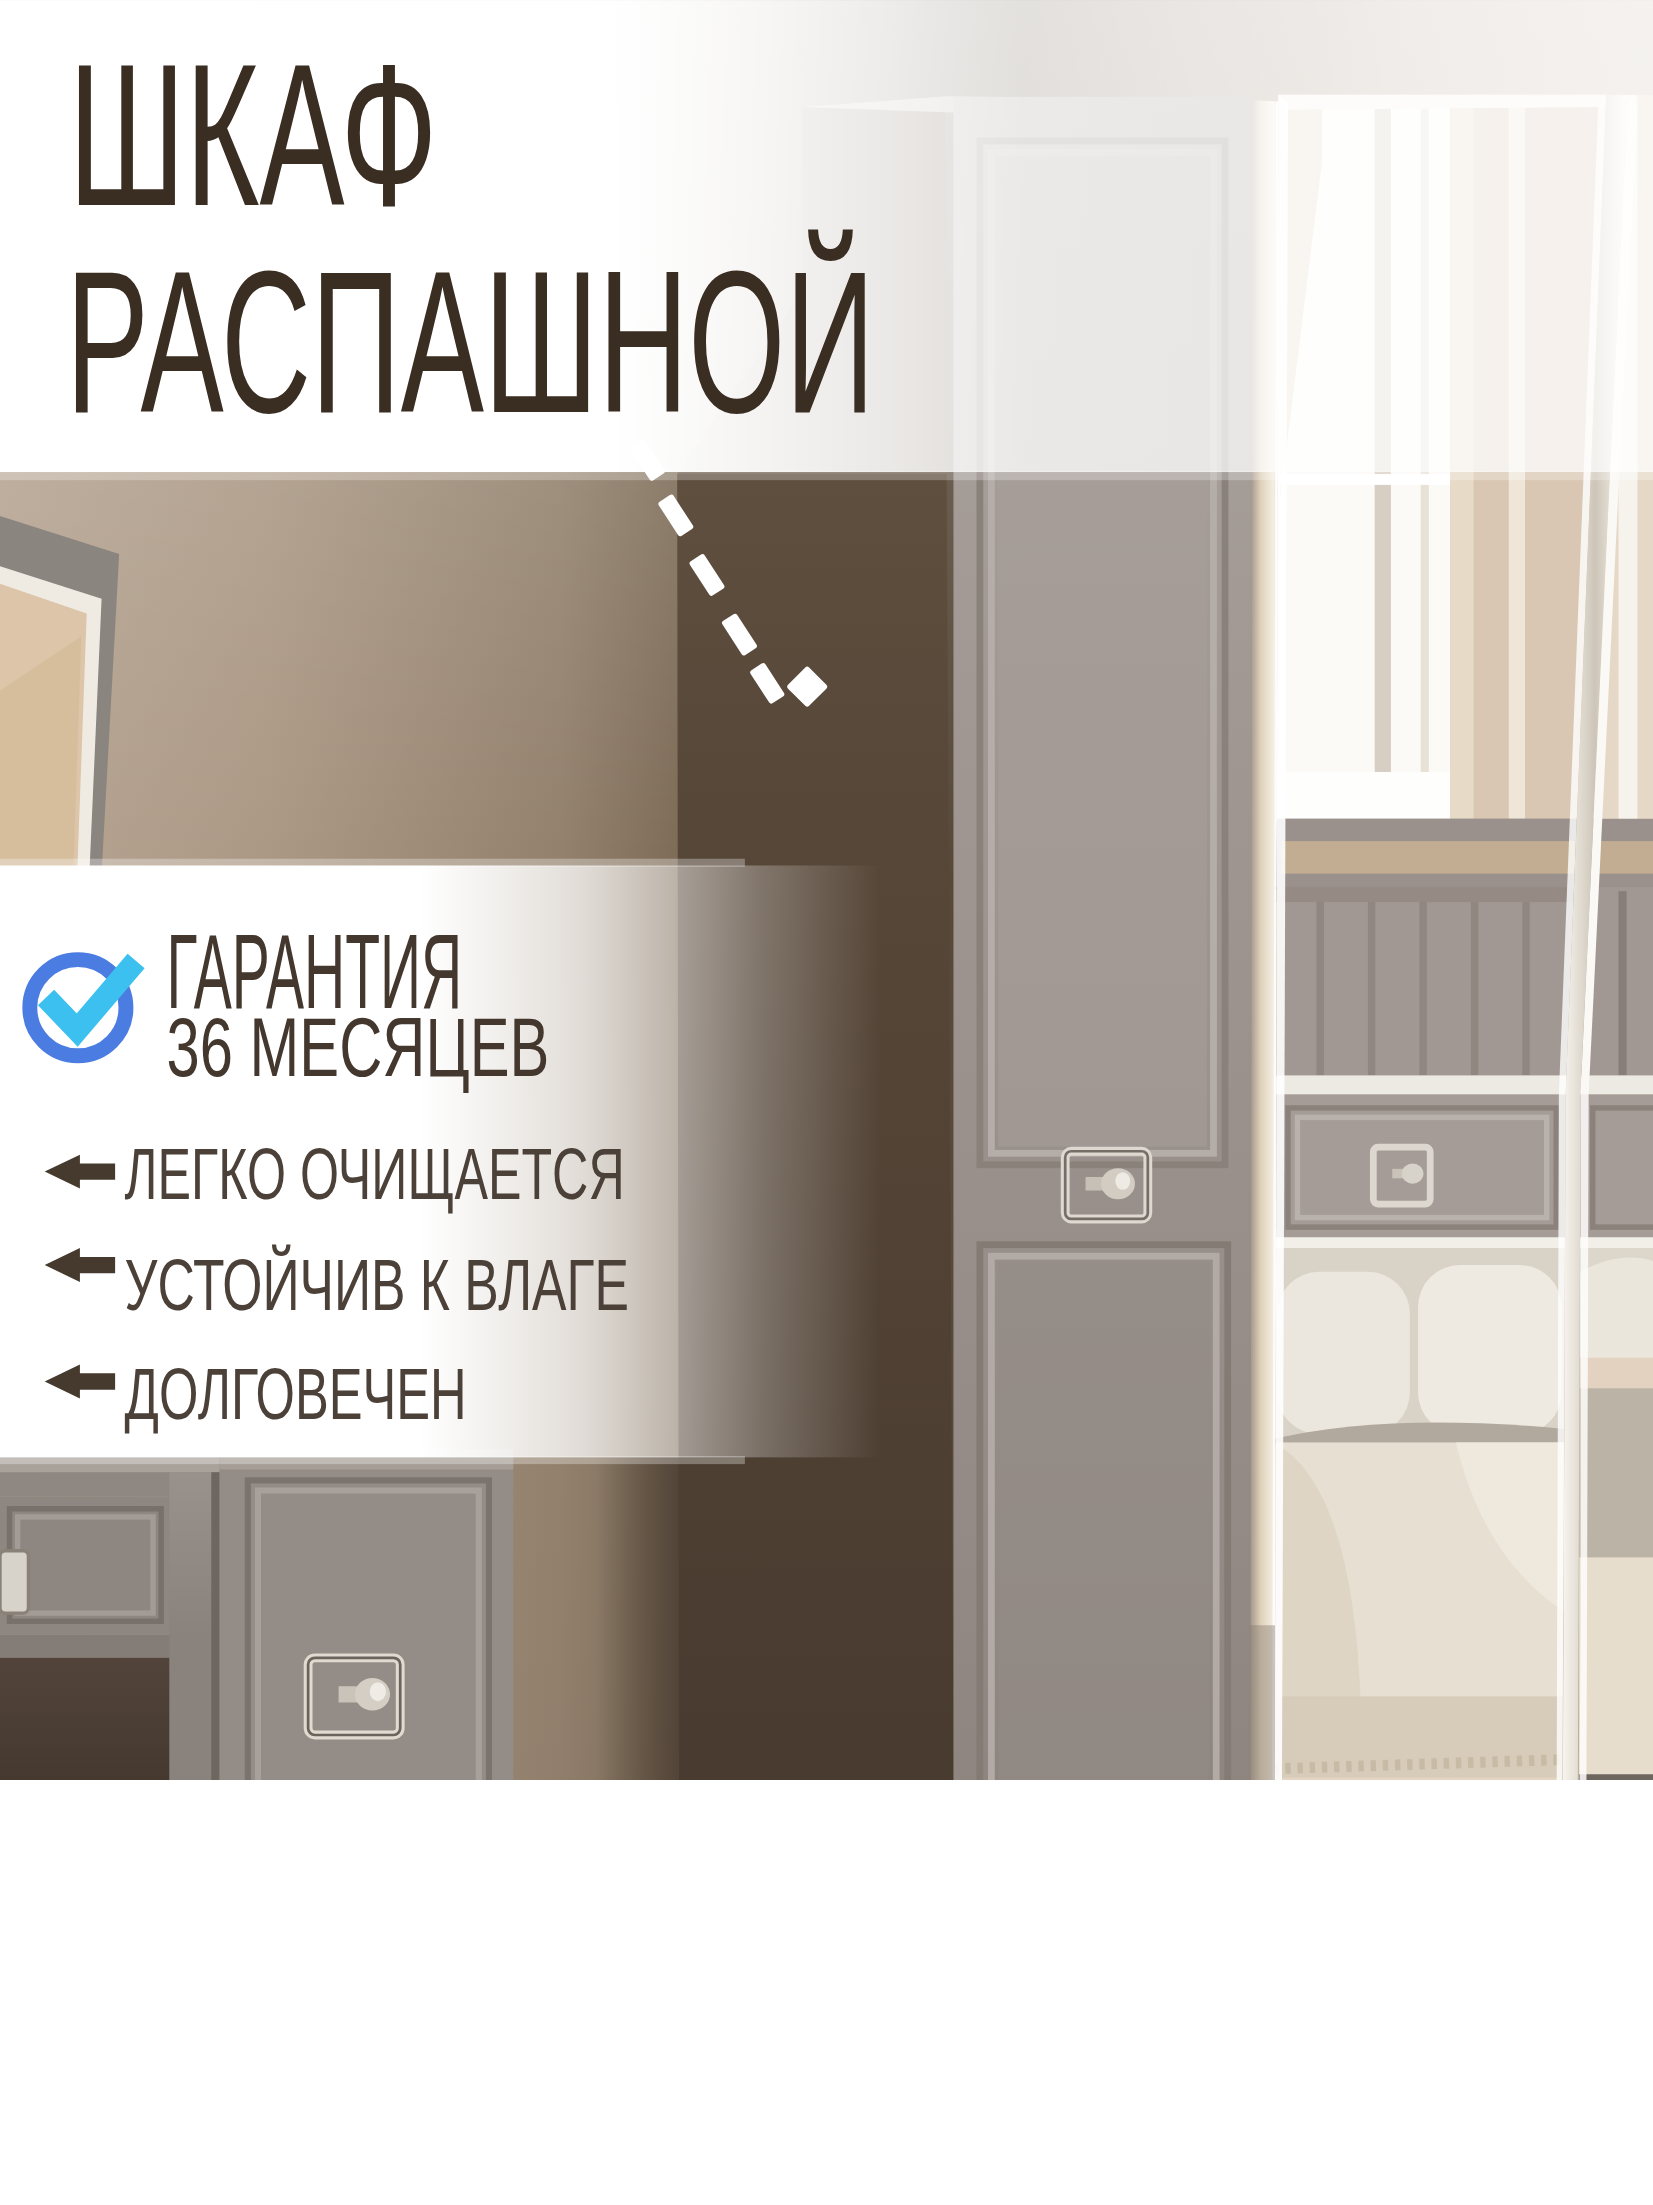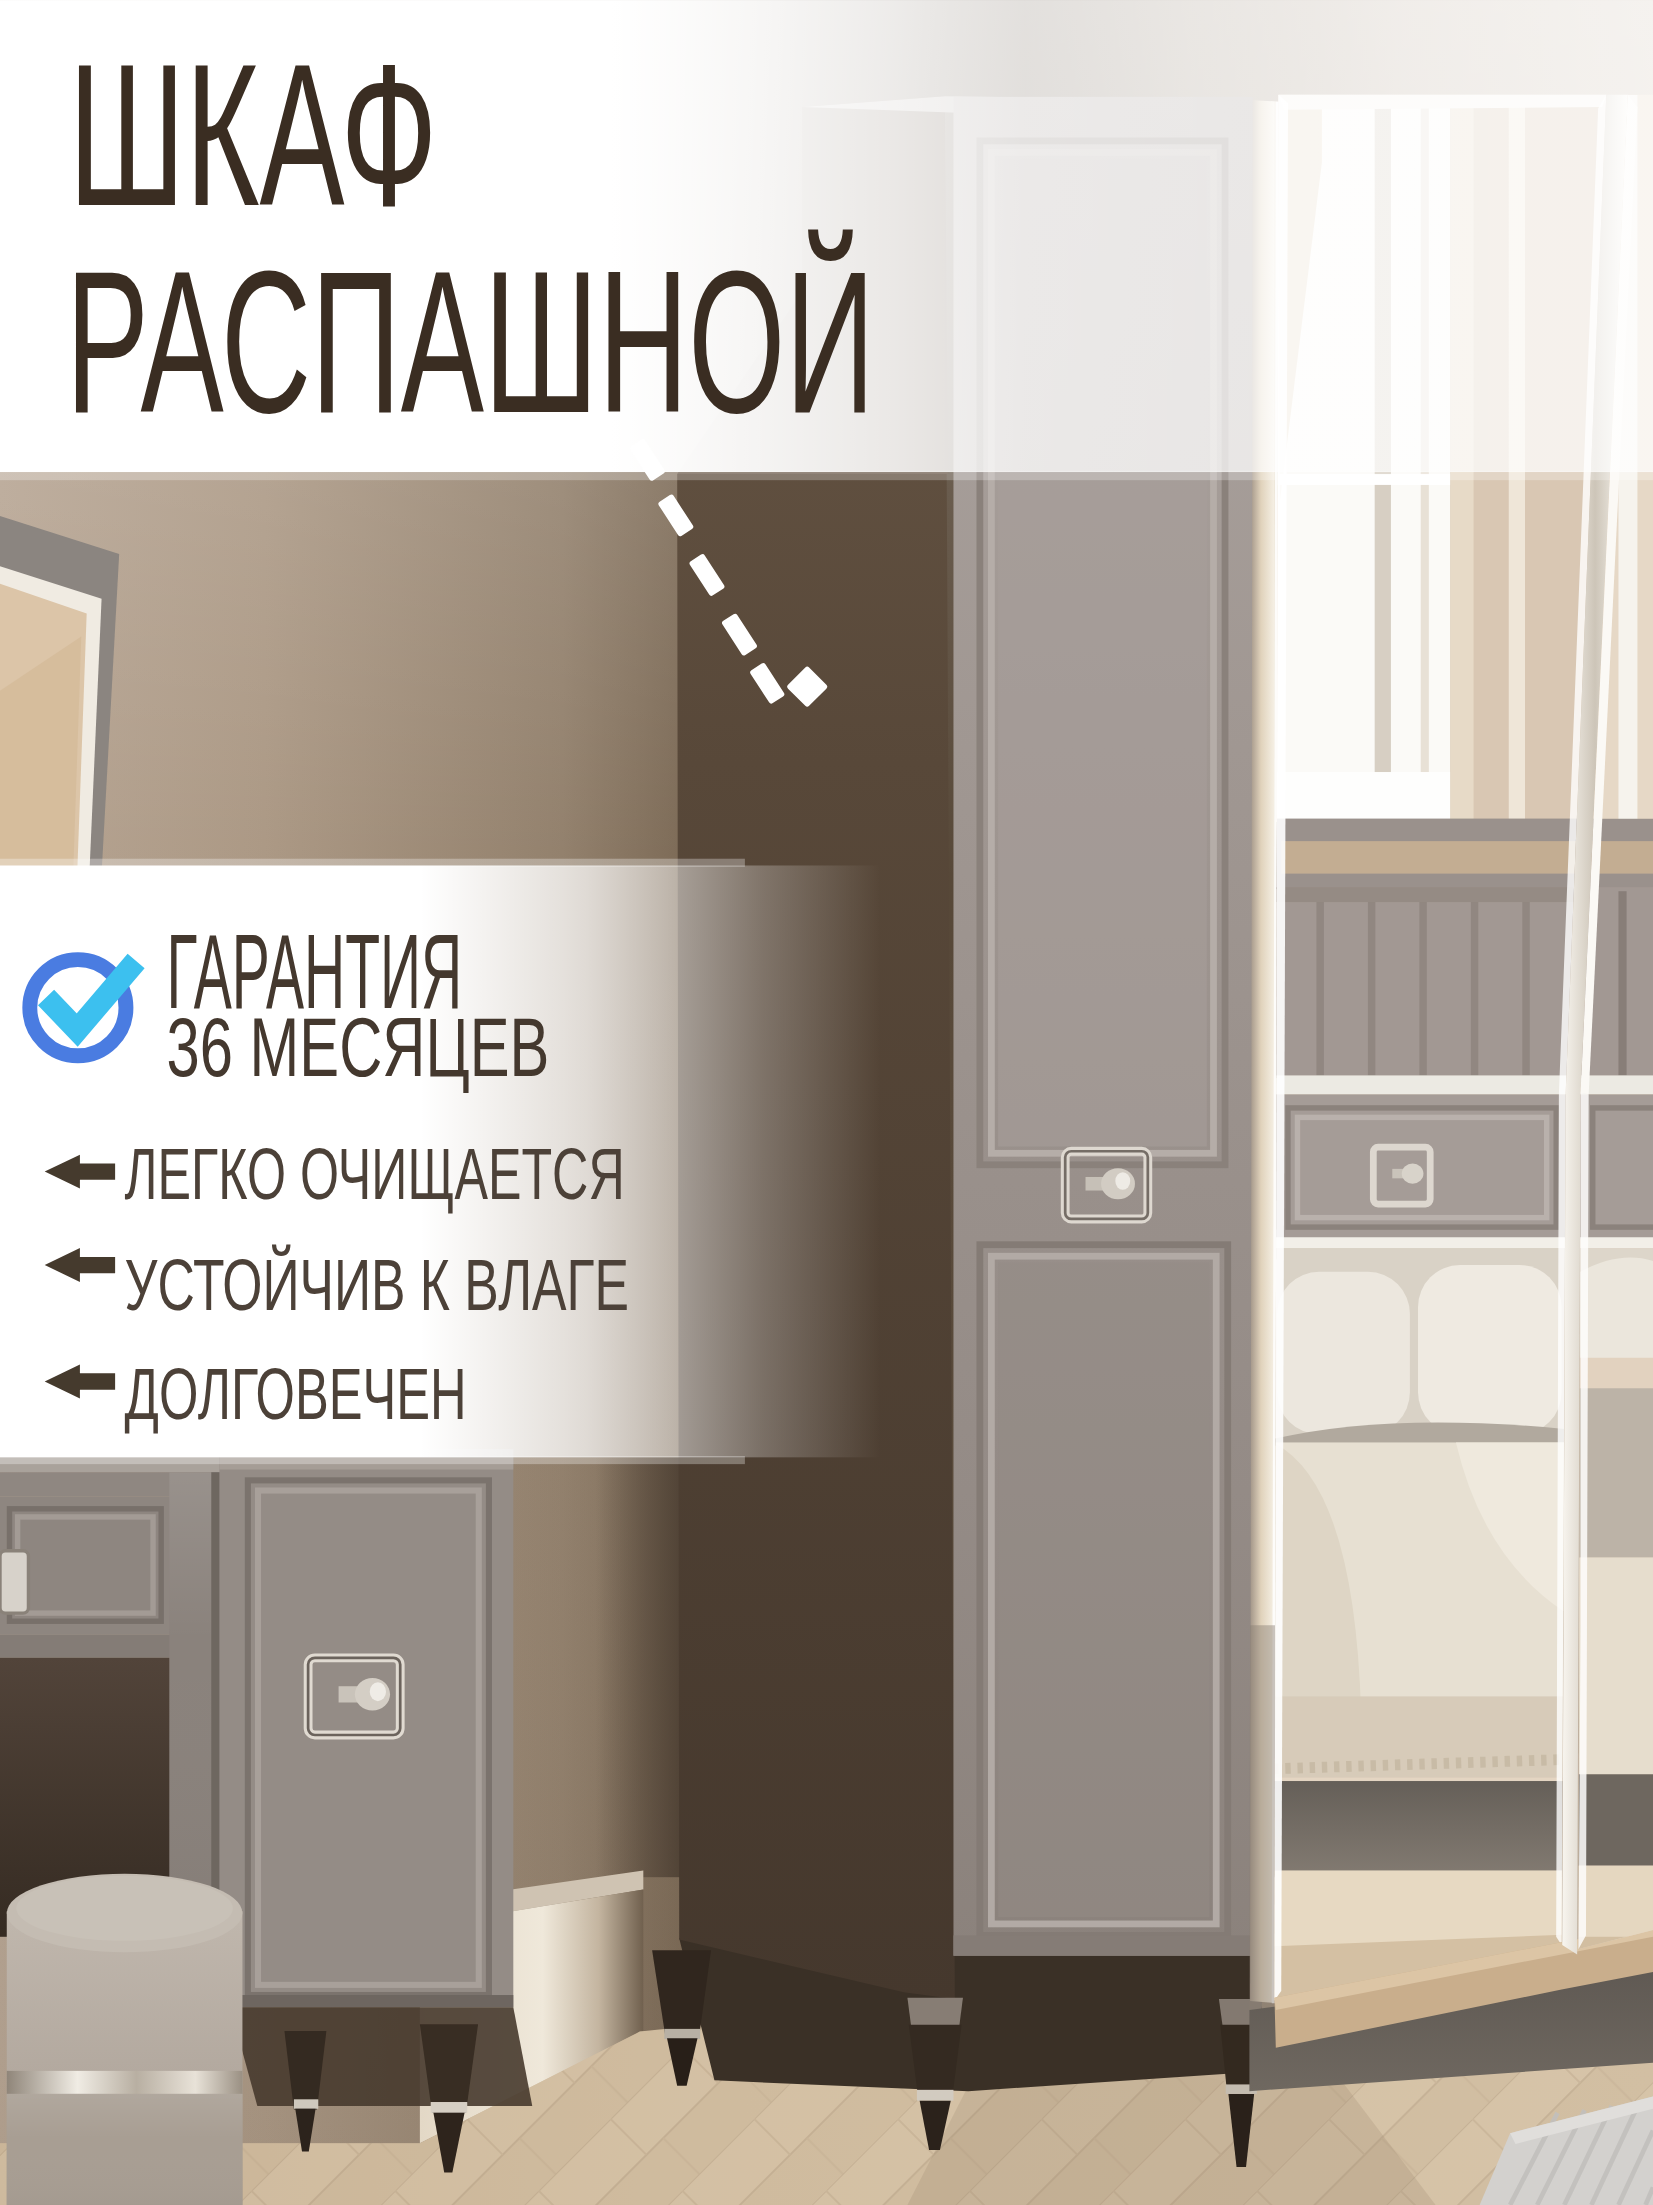--- a/index.html
+++ b/index.html
@@ -1,16 +1,16 @@
 <!DOCTYPE html>
 <html style="font-size:10.8px"><head>
 <meta charset="utf-8">
 <style>
 html,body{margin:0;padding:0;background:#fff;}
-#stage{position:relative;width:1653px;height:2205px;overflow:hidden;font-family:"Liberation Sans",sans-serif;}
+#stage{position:relative;width:1653px;height:1780px;overflow:hidden;font-family:"Liberation Sans",sans-serif;}
 svg{display:block;}
 </style>
 </head>
 <body>
 <div id="stage">
 <svg width="1653" height="2205" viewBox="0 0 2441 3256">
 <defs>
 <linearGradient id="gWall" x1="0" y1="0" x2="1" y2="0">
  <stop offset="0" stop-color="#b6a492"></stop>
  <stop offset="0.16" stop-color="#ab9884"></stop>

